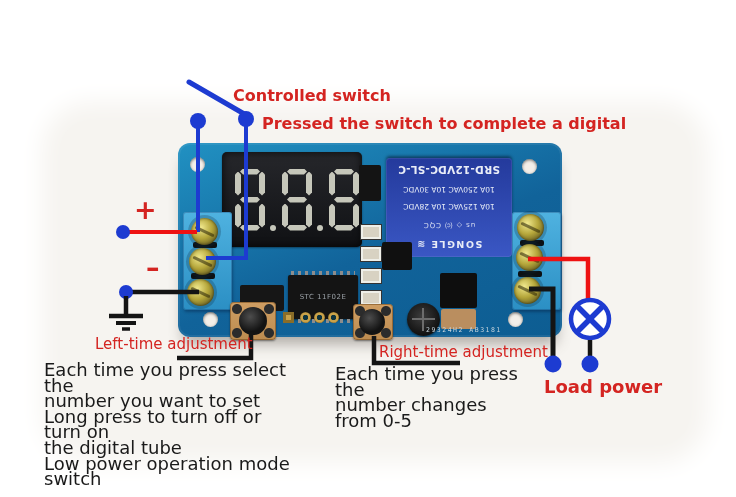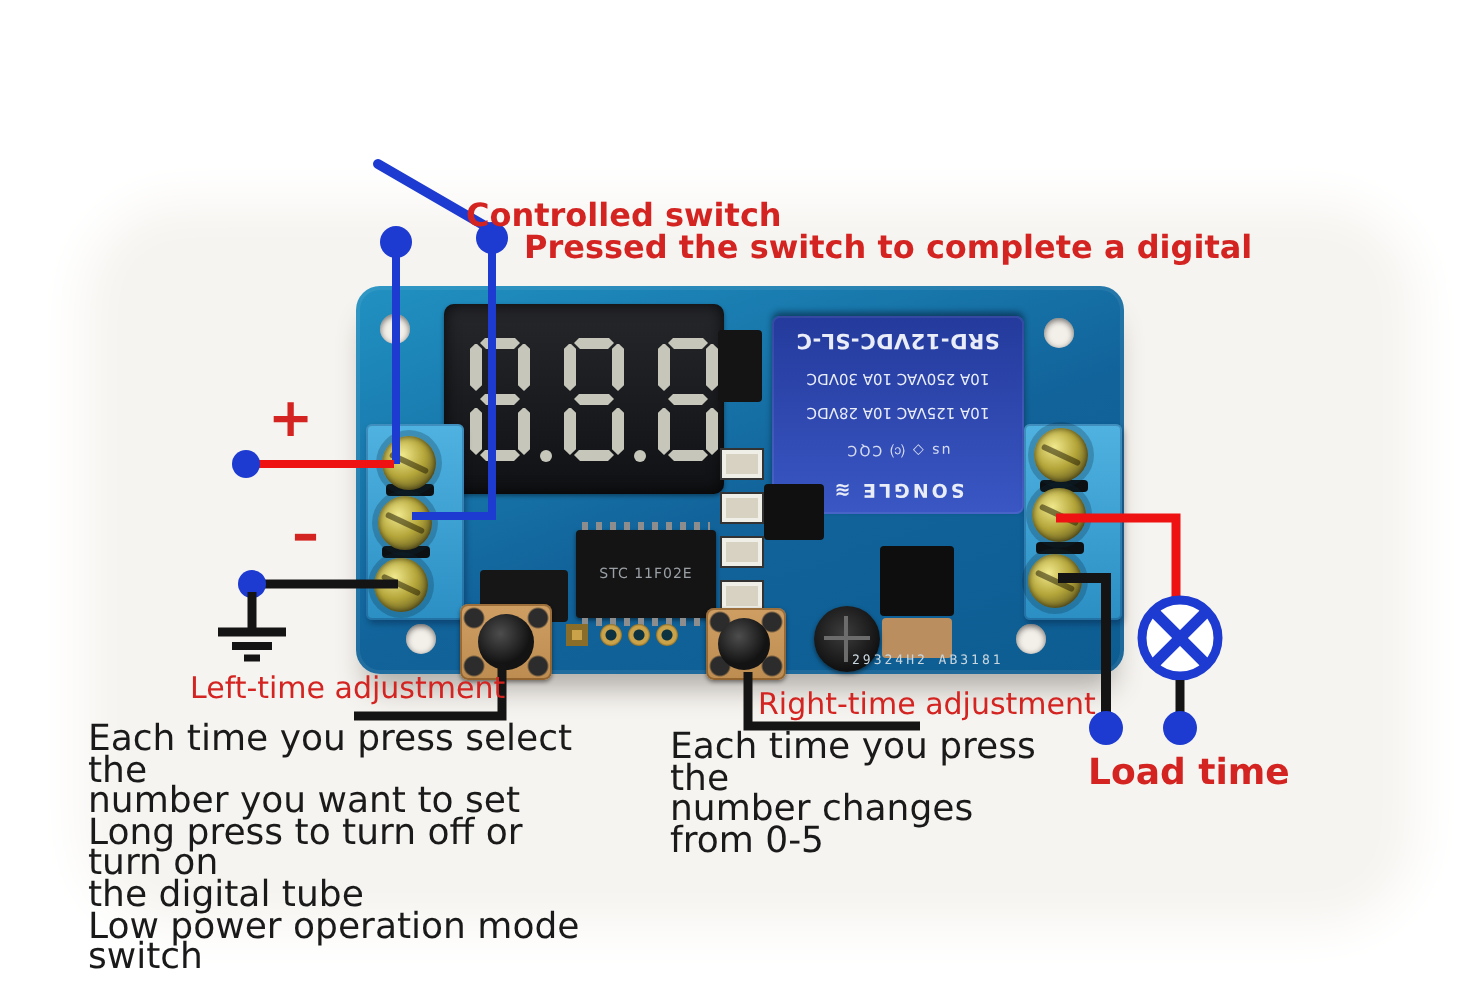--- a/index.html
+++ b/index.html
@@ -43,21 +43,21 @@
   
   .tblock{width:49px;height:98px;background:linear-gradient(180deg,#4fb2e0,#2b8fc4);
     border-radius:3px;box-shadow:inset 0 0 0 1px rgba(0,0,50,.2),1px 2px 3px rgba(0,0,30,.3);}
   .screw{position:absolute;width:27px;height:27px;border-radius:50%;
     background:radial-gradient(circle at 38% 35%,#f0e88d,#b5a63a 45%,#6b6223 80%,#4a4418);
     box-shadow:inset 0 0 3px rgba(0,0,0,.6),0 0 0 3px rgba(10,40,60,.25);}
   .screw::after{content:"";position:absolute;left:3px;top:12px;width:21px;height:3px;
     background:rgba(40,35,5,.55);transform:rotate(25deg);border-radius:2px;}
   .slot{position:absolute;width:24px;height:6px;background:#0c1013;border-radius:2px;}
   
-  .mcu{left:110px;top:122px;width:70px;height:44px;background:#141414;border-radius:2px;
+  .mcu{left:110px;top:132px;width:70px;height:44px;background:#141414;border-radius:2px;
     color:#9aa0a6;font-size:7px;display:flex;align-items:center;justify-content:center;
     letter-spacing:.5px;box-shadow:0 1px 2px rgba(0,0,0,.5);}
   .mcu::before,.mcu::after{content:"";position:absolute;left:3px;right:3px;height:4px;
     background:repeating-linear-gradient(90deg,#8d8d8d 0 3px,transparent 3px 7px);}
   .mcu::before{top:-4px}.mcu::after{bottom:-4px}
   .chip2{left:62px;top:142px;width:44px;height:26px;background:#161616;border-radius:2px;}
   .transistor1{left:181px;top:22px;width:22px;height:36px;background:#141414;border-radius:2px;}
   .t2{left:204px;top:99px;width:30px;height:28px;background:#101010;border-radius:2px;}
   .t3{left:262px;top:130px;width:37px;height:35px;background:#0e0e0e;border-radius:2px;}
   .padcu{left:263px;top:166px;width:35px;height:20px;background:#c9935a;border-radius:2px;opacity:.92;}
@@ -225,26 +225,26 @@
     <line x1="577" y1="306" x2="603" y2="332" stroke="#1d3bd1" stroke-width="5.5"></line>
     <line x1="603" y1="306" x2="577" y2="332" stroke="#1d3bd1" stroke-width="5.5"></line>
     <line x1="590" y1="340" x2="590" y2="357" stroke="#141414" stroke-width="4.5"></line>
     <circle cx="590" cy="364" r="8.5" fill="#1d3bd1"></circle>
   </g>
 
   <path d="M251,332 V358 H177" stroke="#141414" stroke-width="4.5" fill="none"></path>
   <path d="M374,336 V363 H460" stroke="#141414" stroke-width="4.5" fill="none"></path>
 </svg>
 
-<div class="abs txt red b16" style="left:233px;top:98px;">Controlled switch</div>
+<div class="abs txt red b16" style="left:233px;top:86px;">Controlled switch</div>
 <div class="abs txt red b16" style="left:262px;top:114px;">Pressed the switch to complete a digital</div>
 <div class="abs txt red" style="left:134px;top:194px;font-size:27px;font-weight:bold;">+</div>
 <div class="abs txt red" style="left:146px;top:252px;font-size:27px;font-weight:bold;">–</div>
 <div class="abs txt red r15" style="left:95px;top:335px;">Left-time adjustment</div>
 <div class="abs txt red r15" style="left:379px;top:343px;">Right-time adjustment</div>
-<div class="abs txt red" style="left:544px;top:376px;font-size:18px;font-weight:bold;">Load time</div>
+<div class="abs txt red" style="left:544px;top:376px;font-size:18px;font-weight:bold;">Load power</div>
 <div class="abs txt blk n13" style="left:44px;top:362px;width:250px;">Each time you press select the
 number you want to set
 Long press to turn off or turn on
 the digital tube
 Low power operation mode switch</div>
 <div class="abs txt blk n13" style="left:335px;top:366px;width:190px;">Each time you press the
 number changes from 0-5</div>
 
 </body></html>

